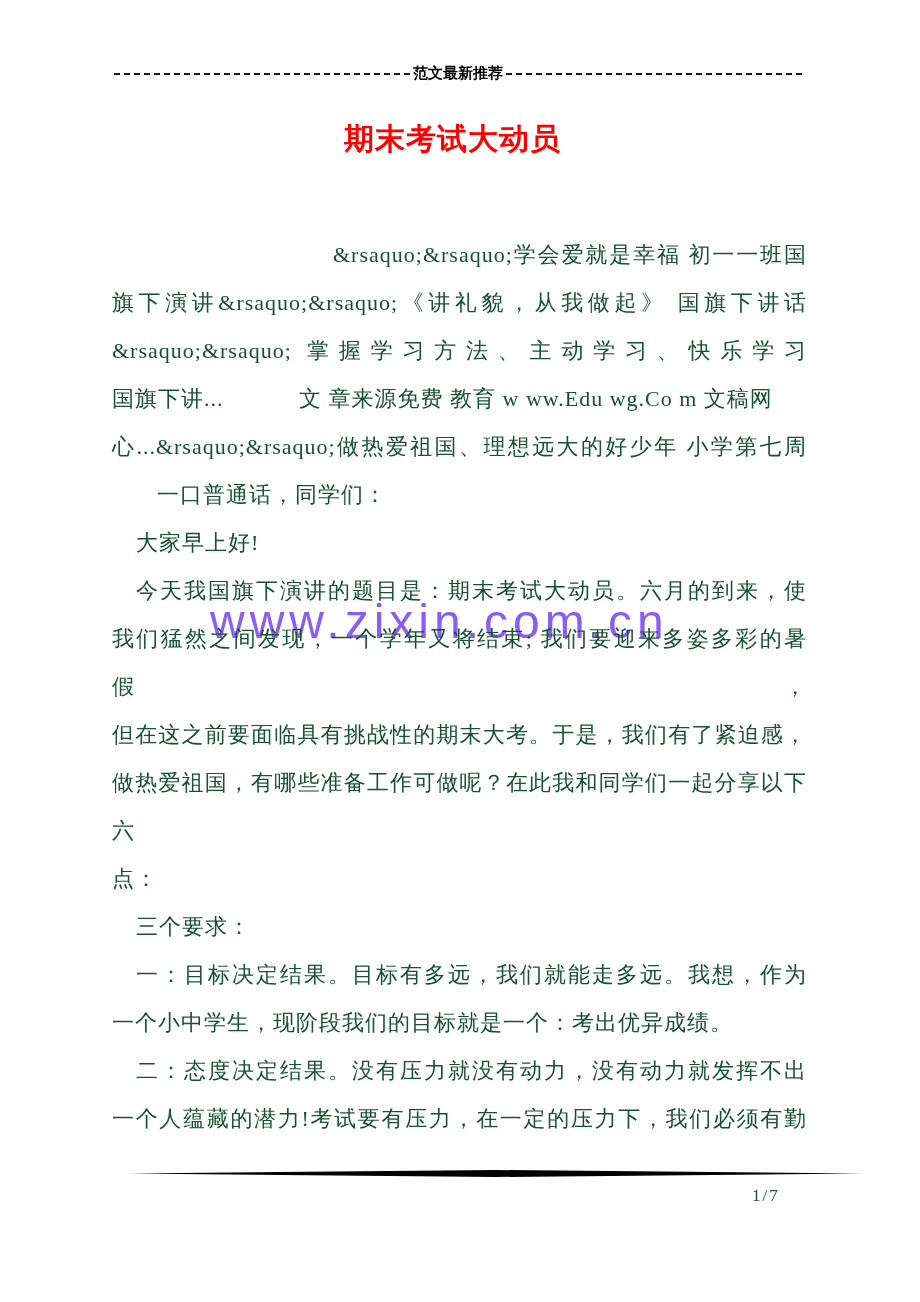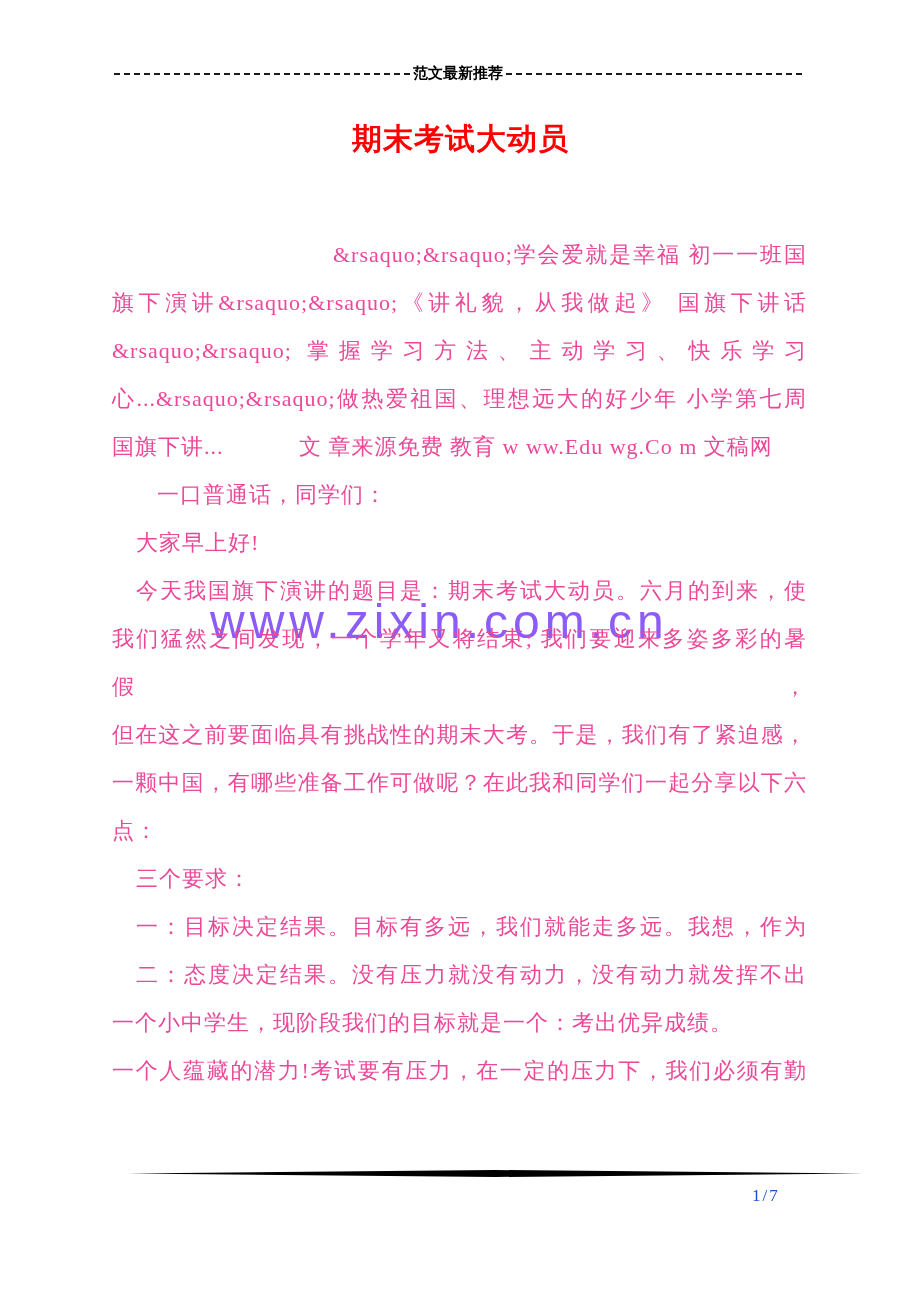--- a/index.html
+++ b/index.html
@@ -15,50 +15,50 @@
   .header-rule{
     position:absolute;left:114px;top:64px;width:688px;height:20px;
     display:flex;align-items:center;
     font-family:"Liberation Sans","DejaVu Sans",sans-serif;
     font-weight:700;font-size:15px;color:#000;
   }
   .header-rule .dash{flex:1;height:0;border-top:2px dashed #1a1a1a;}
   .header-rule .label{padding:0 3px;white-space:nowrap;transform:translateY(-1px);}
   
   .doc-title{
-    position:absolute;left:113px;top:119px;width:695px;
+    position:absolute;left:105px;top:119px;width:695px;
     text-align:center;
     font-family:"Liberation Sans","DejaVu Sans",sans-serif;
     font-weight:700;font-size:30px;letter-spacing:1px;
     white-space:nowrap;
   }
   
   .watermark{
     position:absolute;left:210px;top:594px;z-index:0;
     font-family:"Liberation Sans","DejaVu Sans",sans-serif;
     font-size:48px;letter-spacing:5px;white-space:nowrap;
   }
   
   .doc-body{
     position:absolute;left:112px;top:231px;width:695px;z-index:1;
   }
   .line{
     font-size:22px;line-height:48px;letter-spacing:1px;
-    white-space:pre-wrap;text-align:left;color:#ec4899;
+    white-space:pre-wrap;text-align:left;color:#14532d;
   }
   .line.justify{text-align:justify;text-align-last:justify;}
   
   .footer-divider{
     position:absolute;left:128px;top:1170px;width:735px;height:7px;
     background:#000;
     clip-path:polygon(0 50%,50% 0,100% 50%,50% 100%);
   }
   .page-number{
     position:absolute;left:752px;top:1186px;
-    font-size:17px;letter-spacing:2px;color:#1d4ed8;
+    font-size:17px;letter-spacing:2px;color:#14532d;
     font-family:"Liberation Serif","DejaVu Serif",serif;
   }
 </style>
 </head>
 <body>
 
 <div class="page">
 
   <div class="header-rule">
     <span class="dash"></span>
@@ -67,33 +67,33 @@
   </div>
 
   <div class="doc-title" style="color: rgb(255, 0, 0);">期末考试大动员</div>
 
   <div class="watermark" style="color: #8b5cf6;">www.zixin.com.cn</div>
 
   <div class="doc-body">
       <div class="line justify" style="text-indent: 221px;">&amp;rsaquo;&amp;rsaquo;学会爱就是幸福 初一一班国</div>
       <div class="line justify" style="text-indent: 0px;">旗下演讲&amp;rsaquo;&amp;rsaquo;《讲礼貌，从我做起》 国旗下讲话</div>
       <div class="line justify" style="text-indent: 0px;">&amp;rsaquo;&amp;rsaquo; 掌握学习方法、主动学习、快乐学习</div>
+      <div class="line" style="text-indent: 0px;">国旗下讲...　　　 文 章来源免费 教育 w ww.Edu wg.Co m 文稿网</div>
       <div class="line justify" style="text-indent: 0px;">心...&amp;rsaquo;&amp;rsaquo;做热爱祖国、理想远大的好少年 小学第七周</div>
-      <div class="line" style="text-indent: 0px;">国旗下讲...　　　 文 章来源免费 教育 w ww.Edu wg.Co m 文稿网</div>
       <div class="line" style="text-indent: 45px;">一口普通话，同学们：</div>
       <div class="line" style="text-indent: 24px;">大家早上好!</div>
       <div class="line justify" style="text-indent: 24px;">今天我国旗下演讲的题目是：期末考试大动员。六月的到来，使</div>
       <div class="line justify" style="text-indent: 0px;">我们猛然之间发现，一个学年又将结束; 我们要迎来多姿多彩的暑假，</div>
       <div class="line justify" style="text-indent: 0px;">但在这之前要面临具有挑战性的期末大考。于是，我们有了紧迫感，</div>
-      <div class="line justify" style="text-indent: 0px;">一颗中国，有哪些准备工作可做呢？在此我和同学们一起分享以下六</div>
+      <div class="line justify" style="text-indent: 0px;">做热爱祖国，有哪些准备工作可做呢？在此我和同学们一起分享以下六</div>
       <div class="line" style="text-indent: 0px;">点：</div>
       <div class="line" style="text-indent: 24px;">三个要求：</div>
       <div class="line justify" style="text-indent: 24px;">一：目标决定结果。目标有多远，我们就能走多远。我想，作为</div>
+      <div class="line" style="text-indent: 0px;">一个小中学生，现阶段我们的目标就是一个：考出优异成绩。</div>
       <div class="line justify" style="text-indent: 24px;">二：态度决定结果。没有压力就没有动力，没有动力就发挥不出</div>
-      <div class="line" style="text-indent: 0px;">一个小中学生，现阶段我们的目标就是一个：考出优异成绩。</div>
       <div class="line justify" style="text-indent: 0px;">一个人蕴藏的潜力!考试要有压力，在一定的压力下，我们必须有勤</div>
     </div>
 
   <div class="footer-divider"></div>
 
   <div class="page-number">1/7</div>
 
 </div>
 
 </body></html>

